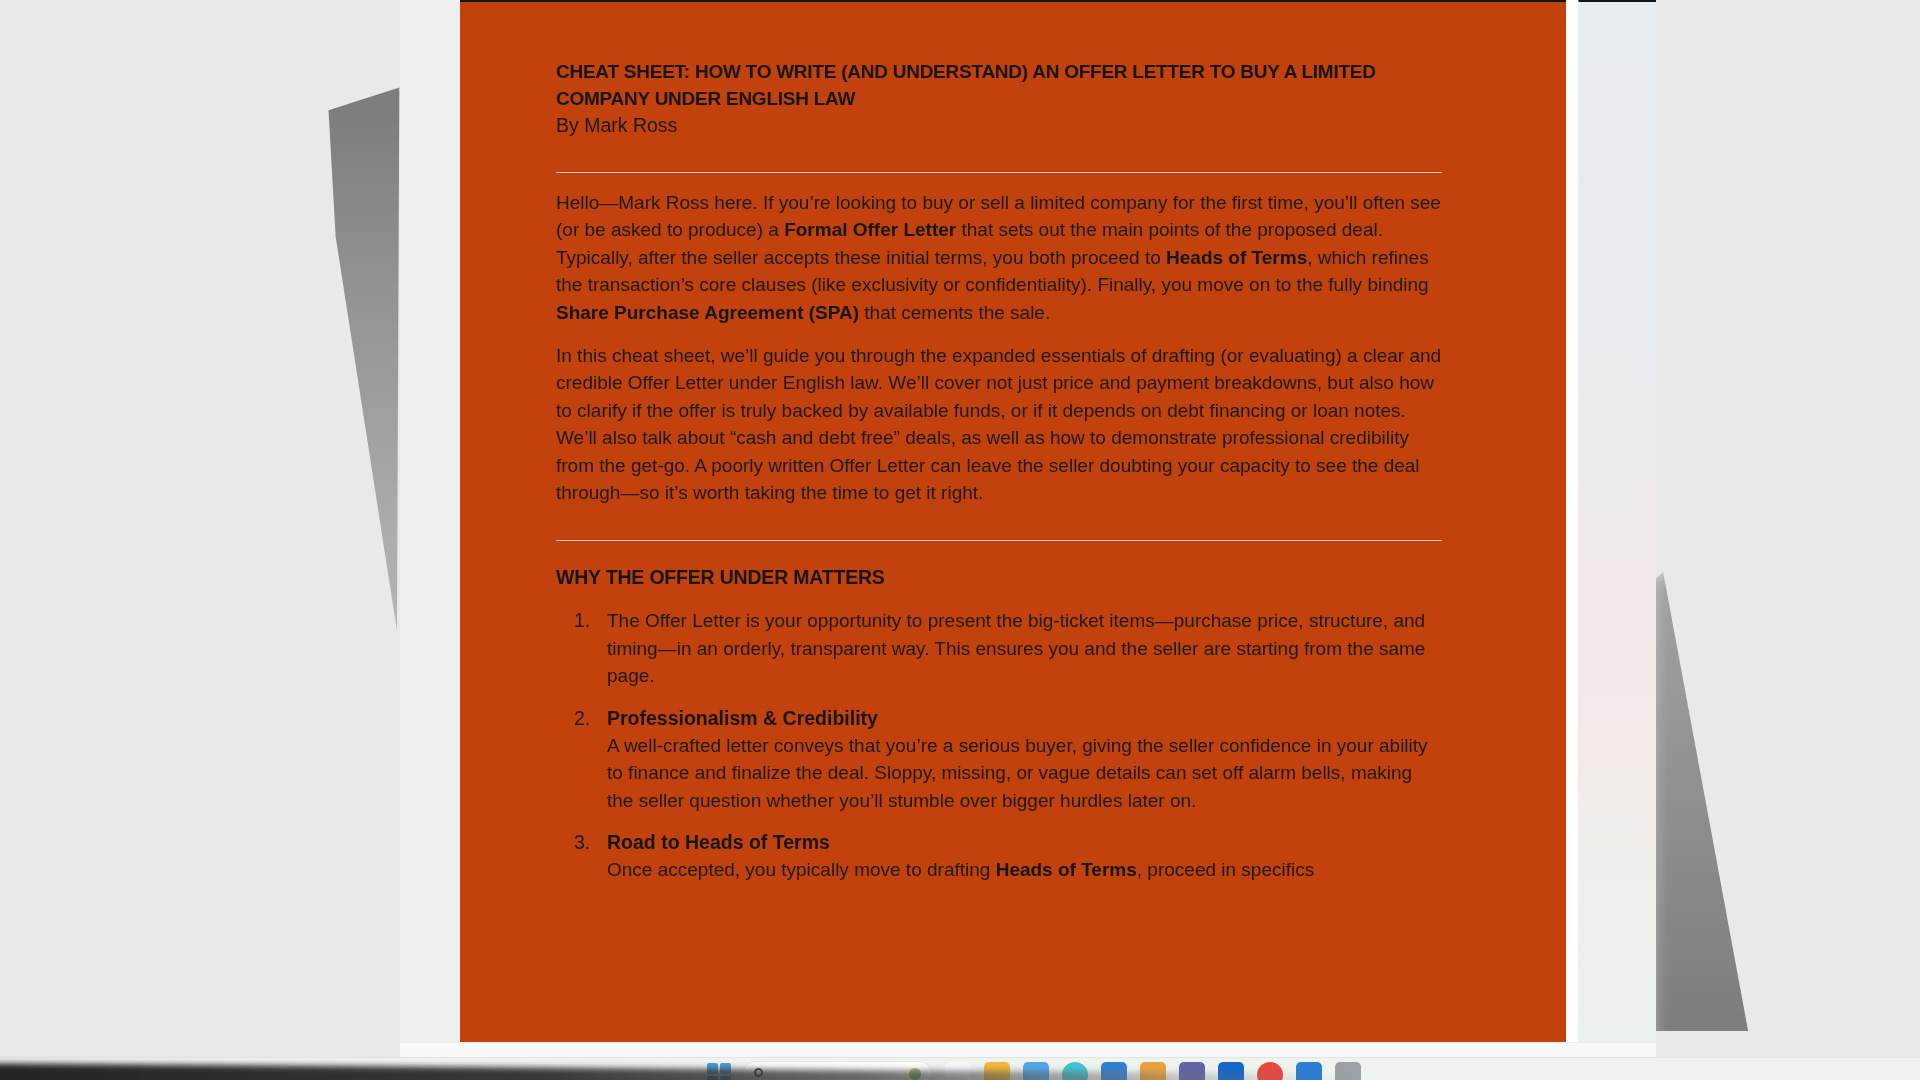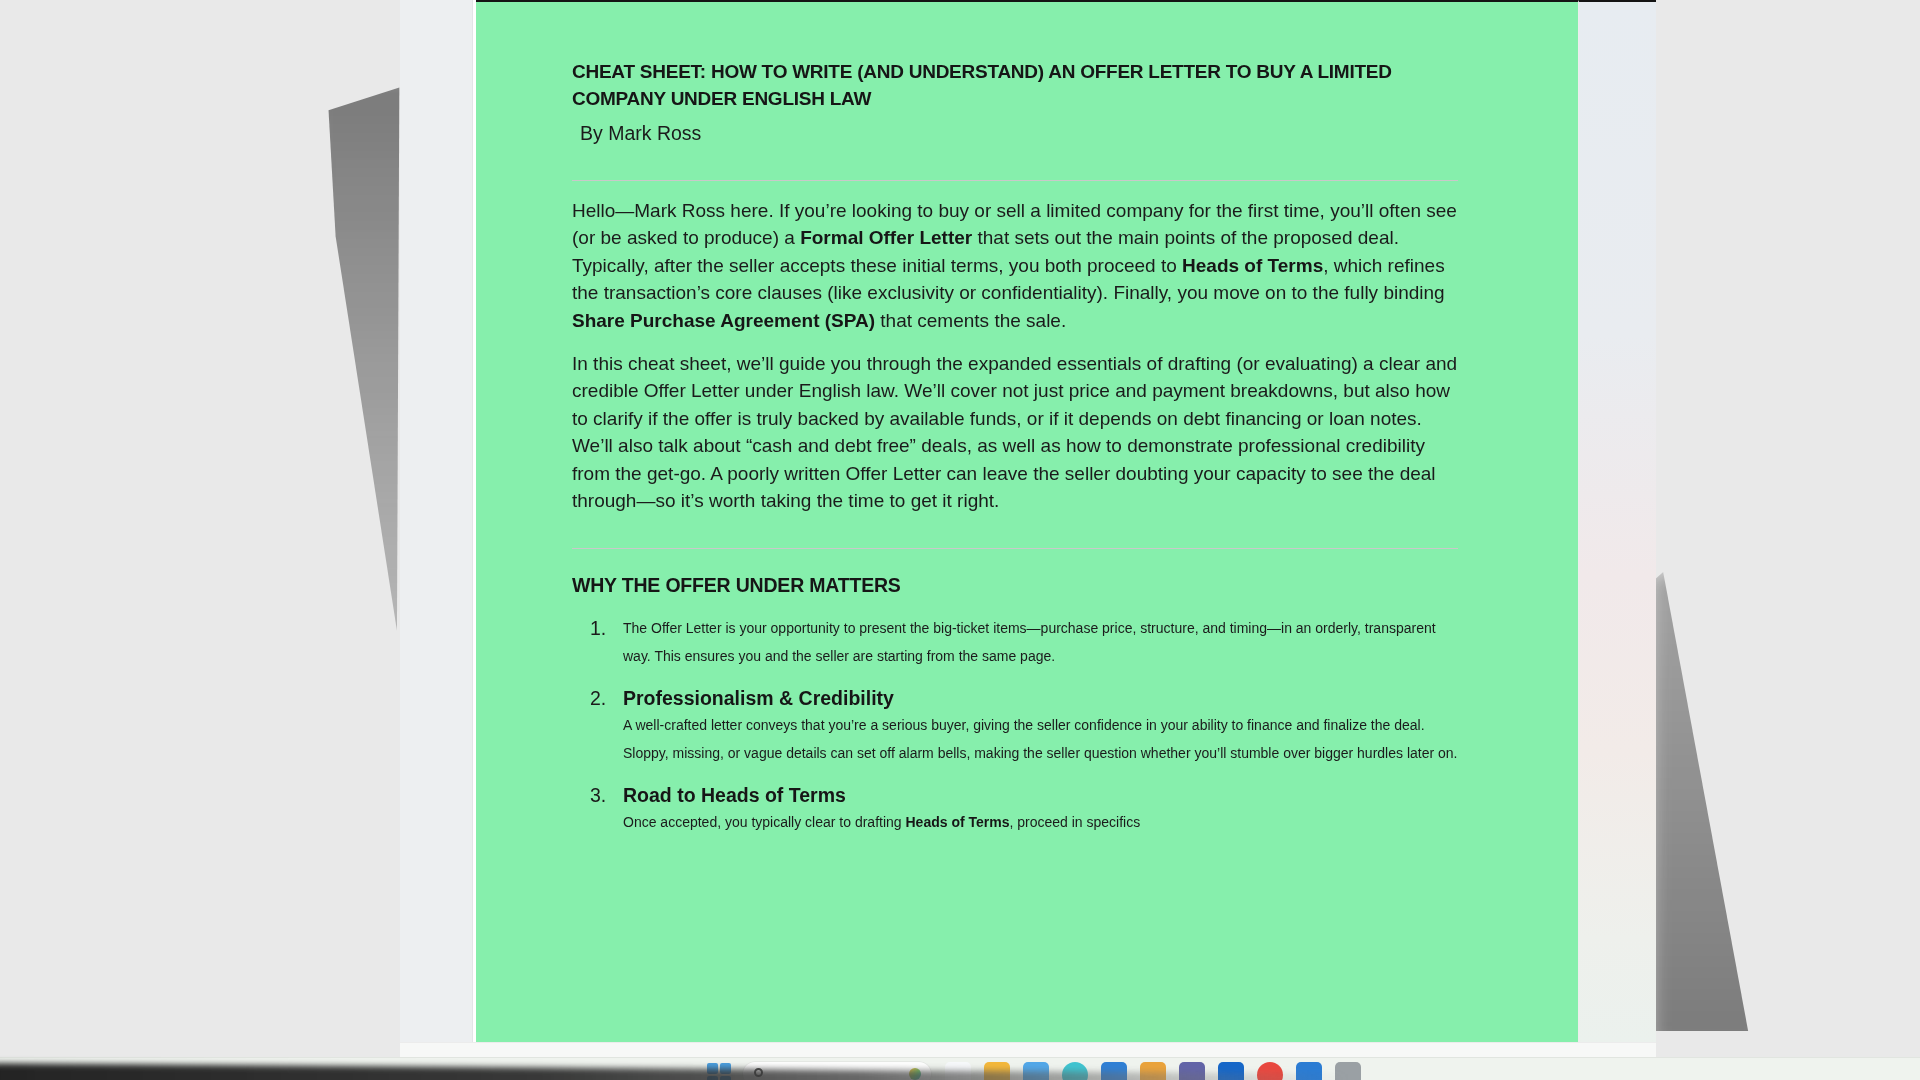--- a/index.html
+++ b/index.html
@@ -23,45 +23,45 @@
   }
   .shadow-bottom{
     position:absolute;left:-30px;top:1063px;width:1420px;height:70px;z-index:6;
     transform:rotate(0.45deg);transform-origin:0 0;
     background:linear-gradient(90deg,rgba(22,22,22,.94) 0%,rgba(40,40,40,.92) 40%,rgba(66,66,66,.80) 63%,rgba(110,110,110,.45) 82%,rgba(140,140,140,0) 97%);
     filter:blur(3px);
   }
   
   .window{position:absolute;left:400px;top:0;width:1256px;height:1042px;background:#ffffff;z-index:2;}
   .left-strip{position:absolute;left:0;top:0;width:72px;height:100%;background:#edeff1;border-right:1px solid #e3e5e7;}
-  .doc-page{position:absolute;left:76px;top:0;width:1106px;height:100%;background:#86efac;border-top:2px solid #141414;box-sizing:border-box;}
+  .doc-page{position:absolute;left:60px;top:0;width:1106px;height:100%;background:#c2410c;border-top:2px solid #141414;box-sizing:border-box;}
   .right-strip{
     position:absolute;right:0;top:0;width:78px;height:100%;box-sizing:border-box;
     border-top:2px solid #141414;border-left:1px solid #ededed;
     background:linear-gradient(180deg,#e7ecf1 0%,#e9ecf0 32%,#f1e9ea 55%,#f2ebe8 72%,#eef0ec 90%,#ebf1ed 100%);
   }
   .window-bottom-bar{position:absolute;left:400px;top:1042px;width:1256px;height:15px;background:#f7f8f7;border-top:1px solid #ececec;box-sizing:border-box;z-index:2;}
   
   .content{position:absolute;left:96px;top:54px;width:886px;color:#1b1b1b;}
   .doc-title{
     margin:0;padding-top:2px;font-size:19px;line-height:27px;font-weight:bold;
     letter-spacing:-0.25px;color:#161616;
   }
-  .byline{margin:8px;font-size:19.5px;line-height:27px;}
+  .byline{margin:0;font-size:19.5px;line-height:27px;}
   hr.divider{border:none;border-top:1px solid #c9c9c9;margin:33px 0 0 0;}
   hr.divider2{border:none;border-top:1px solid #c9c9c9;margin:34px 0 0 0;}
   .section-heading{margin:23px 0 0 0;font-size:19.5px;line-height:27px;font-weight:bold;letter-spacing:-0.2px;color:#161616;}
   .para{margin:16px 0 0 0;font-size:19px;line-height:27.4px;}
   .para b,.item-body b{font-weight:bold;color:#161616;}
   .olist{margin:16px 0 0 0;}
   .list-item{position:relative;padding-left:51px;}
   .list-item + .list-item{margin-top:15px;}
   .item-number{position:absolute;left:18px;top:0;font-size:19.5px;line-height:27px;}
   .item-title{margin:0;font-size:19.5px;line-height:27px;font-weight:bold;color:#161616;}
-  .item-body{margin:0;font-size:14px;line-height:27.4px;}
+  .item-body{margin:0;font-size:19px;line-height:27.4px;}
   
   .taskbar{position:absolute;left:0;top:1057px;width:1920px;height:23px;background:#eff3ee;border-top:1px solid #e1e5e0;box-sizing:border-box;z-index:3;}
   .win-btn{position:absolute;left:707px;top:5px;width:24px;height:24px;display:grid;grid-template-columns:11px 11px;grid-template-rows:11px 11px;gap:2px;}
   .win-sq{border-radius:2px;background:#4a9ede;}
   .search-pill{
     position:absolute;left:742px;top:3px;width:190px;height:26px;border-radius:13px;
     background:#fdfdfd;box-shadow:0 0 0 1px #e5e8e4 inset;
   }
   .search-glyph{position:absolute;left:12px;top:7px;width:9px;height:9px;border:2px solid #4d4d4d;border-radius:50%;box-sizing:border-box;}
   .copilot-glyph{position:absolute;right:11px;top:7px;width:12px;height:12px;border-radius:50%;background:linear-gradient(135deg,#f2b23a 0%,#7ac96a 55%,#3fb7c9 100%);}
@@ -101,21 +101,21 @@
             <p class="item-body"><span>The Offer Letter is your opportunity to present the big-ticket items—purchase price, structure, and timing—in an orderly, transparent way. This ensures you and the seller are starting from the same page.</span></p>
           </div>
           <div class="list-item">
             <span class="item-number">2.</span>
             <p class="item-title">Professionalism &amp; Credibility</p>
             <p class="item-body"><span>A well-crafted letter conveys that you’re a serious buyer, giving the seller confidence in your ability to finance and finalize the deal. Sloppy, missing, or vague details can set off alarm bells, making the seller question whether you’ll stumble over bigger hurdles later on.</span></p>
           </div>
           <div class="list-item">
             <span class="item-number">3.</span>
             <p class="item-title">Road to Heads of Terms</p>
-            <p class="item-body"><span>Once accepted, you typically clear to drafting </span><b>Heads of Terms</b><span>, proceed in specifics</span></p>
+            <p class="item-body"><span>Once accepted, you typically move to drafting </span><b>Heads of Terms</b><span>, proceed in specifics</span></p>
           </div>
         </div>
 
       </div>
     </div>
 
     <div class="right-strip"></div>
   </div>
 
   <div class="window-bottom-bar"></div>

